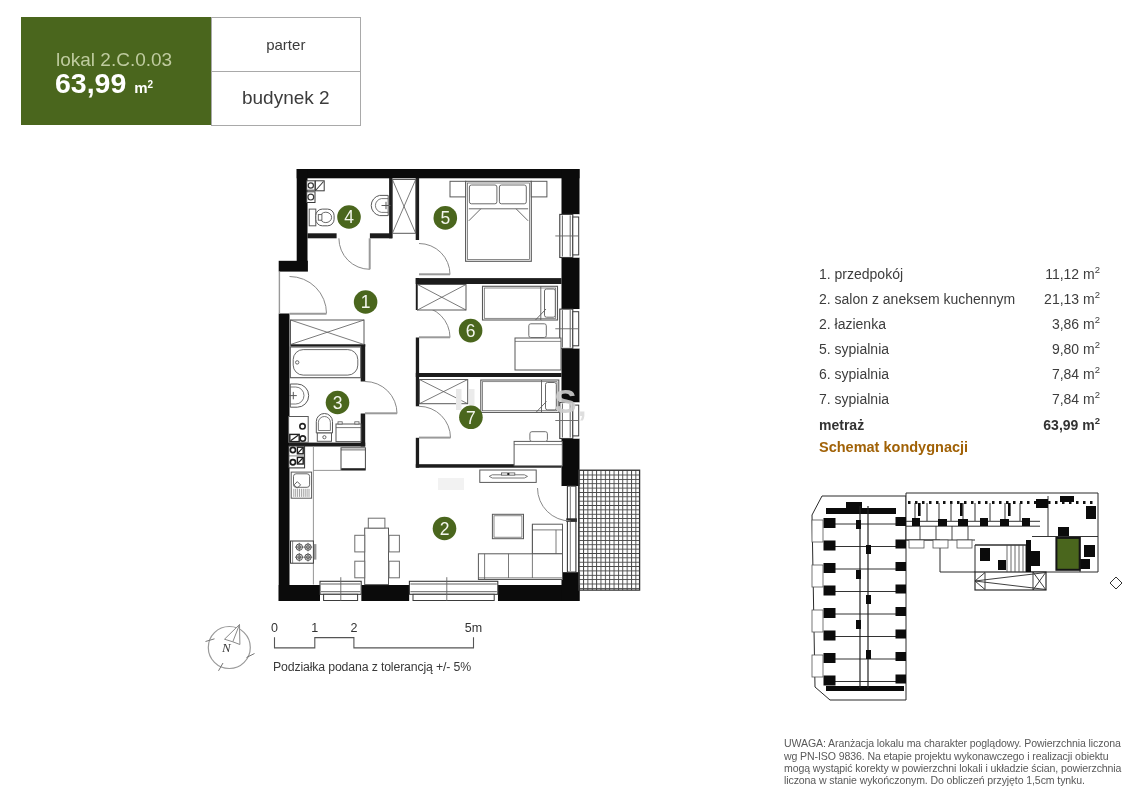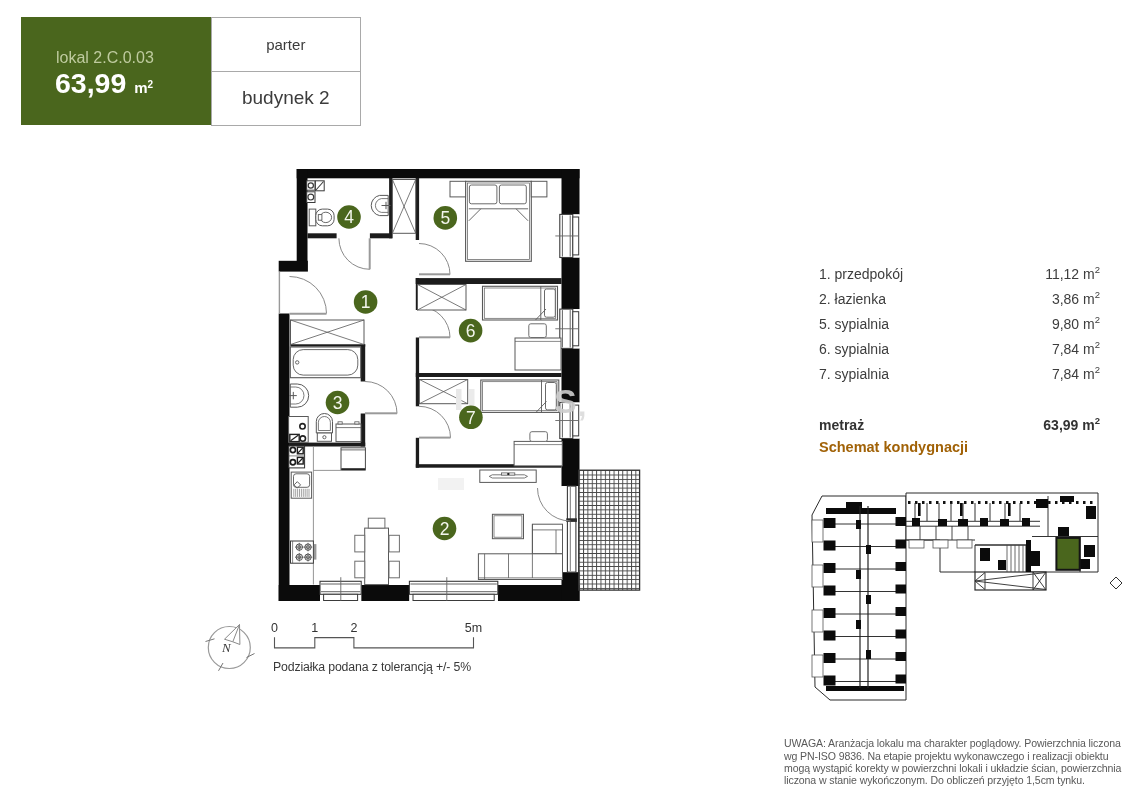--- a/index.html
+++ b/index.html
@@ -6,32 +6,36 @@
  font-family:"Liberation Sans",sans-serif;-webkit-font-smoothing:antialiased;}
 .abs{position:absolute;}
 .legend-row{display:flex;justify-content:space-between;height:24.93px;line-height:24.93px;}
 sup.m2{font-size:9.5px;vertical-align:6px;line-height:0;}
 </style></head>
 <body>
 <div id="page">
 
 <div class="abs" style="left:20.8px;top:16.5px;width:190.6px;height:108.9px;background:#4a661d;"></div>
 
-<div class="abs" style="left:56px;top:49px;font-size:16px;color:#bfcb9f;">lokal 2.C.0.03</div>
+<div class="abs" style="left:56px;top:49px;font-size:19px;color:#bfcb9f;">lokal 2.C.0.03</div>
 
 <div class="abs" style="left:55px;top:67px;color:#fff;font-weight:bold;font-size:28.5px;">63,99&nbsp;<span style="font-size:15px;">m<sup style="font-size:10px;vertical-align:5px;">2</sup></span></div>
 
 <div class="abs" style="left:210.9px;top:16.5px;width:147.8px;height:53.2px;border:1px solid #a9a9a9;background:#fff;display:flex;align-items:center;justify-content:center;font-size:15px;color:#3c3c3c;">parter</div>
 
 <div class="abs" style="left:210.9px;top:70.7px;width:147.8px;height:53.2px;border:1px solid #a9a9a9;background:#fff;display:flex;align-items:center;justify-content:center;font-size:19px;color:#3c3c3c;">budynek 2</div>
 
 <div class="abs" style="left:819px;top:236.1px;width:281px;font-size:14px;color:#3d3d3d;margin-top:26px;">
 <div class="legend-row">
         <span>1. przedpokój</span>
         <span>11,12 m<sup class="m2">2</sup></span>
+      </div>
+<div class="legend-row">
+        <span>2. salon z aneksem kuchennym</span>
+        <span>21,13 m<sup class="m2">2</sup></span>
       </div>
 <div class="legend-row">
         <span>2. łazienka</span>
         <span>3,86 m<sup class="m2">2</sup></span>
       </div>
 <div class="legend-row">
         <span>5. sypialnia</span>
         <span>9,80 m<sup class="m2">2</sup></span>
       </div>
 <div class="legend-row">

